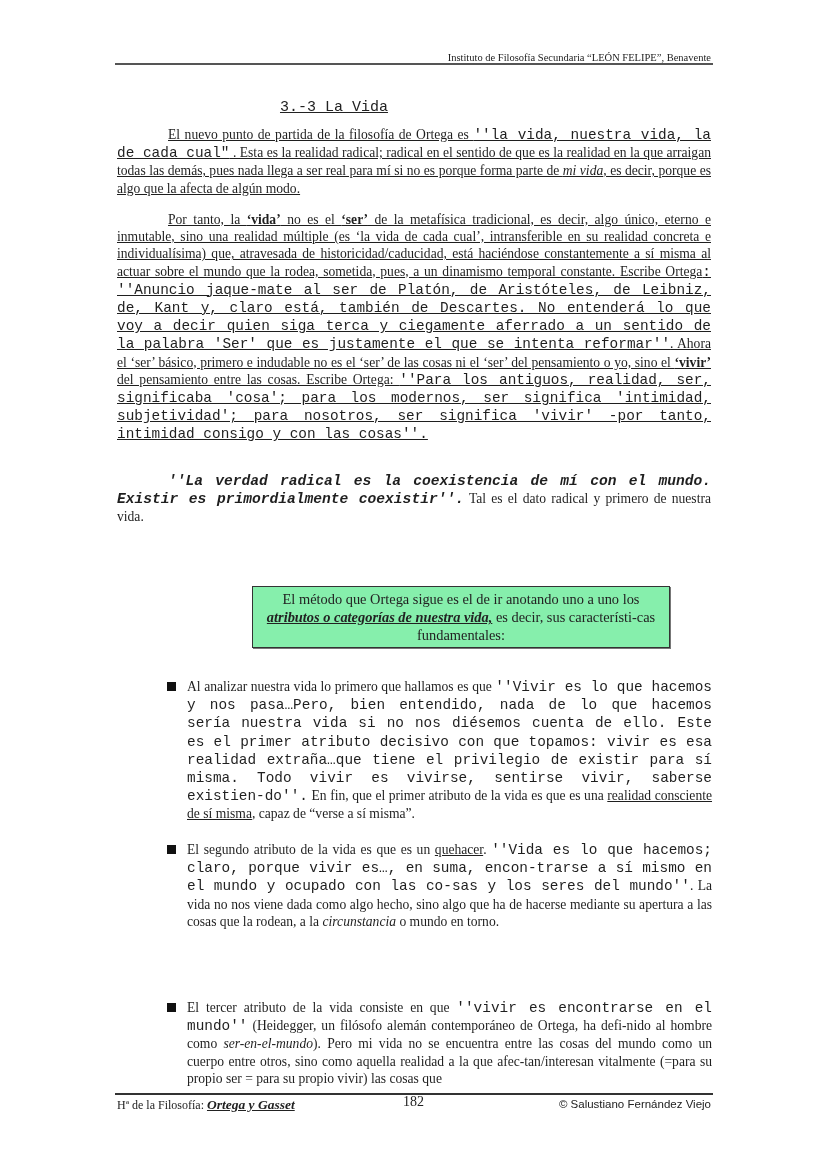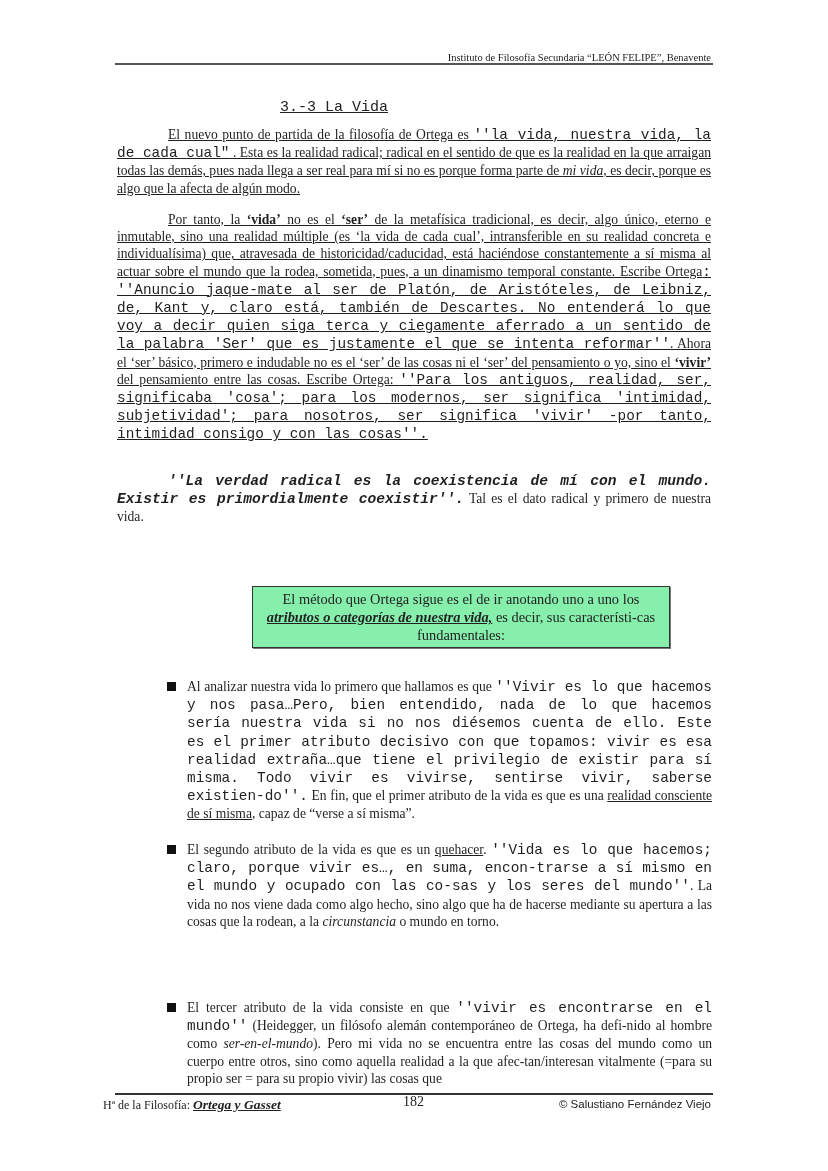--- a/index.html
+++ b/index.html
@@ -25,21 +25,21 @@
   .bullet { position: absolute; left: 167px; width: 545px; }
   .bullet .sq { position: absolute; left: 0; top: 4px; width: 9px; height: 9px; background: #111; }
   .bullet .txt { margin-left: 20px; font-family: "Liberation Serif", serif; font-size: 13.6px; line-height: 17.2px; text-align: justify; color: #1f1f1f; }
   .bullet .m { font-family: Liberation Mono, monospace; font-size: 14.4px; }
   .u { text-decoration: underline; }
   #b1 { top: 678px; }
   #b2 { top: 841px; }
   #b3 { top: 951px; margin-top: 48px; }
 
   #footer-rule { position: absolute; left: 115px; top: 1093px; width: 598px; height: 1.5px; background: #333; }
-  #footer-left { position: absolute; left: 103px; top: 1097px; font-family: "Liberation Serif", serif; font-size: 12px; color: #222; }
+  #footer-left { position: absolute; left: 117px; top: 1097px; font-family: "Liberation Serif", serif; font-size: 12px; color: #222; }
   #footer-left .fb { font-weight: bold; font-style: italic; text-decoration: underline; font-size: 13.5px; }
   #footer-page { position: absolute; left: 403px; top: 1094px; font-family: "Liberation Serif", serif; font-size: 14px; color: #222; text-align: center; }
   #footer-right { position: absolute; right: 117px; top: 1098px; font-family: "Liberation Sans", sans-serif; font-size: 11.5px; color: #222; }
 </style>
 </head>
 <body>
 
 <div id="header-text">Instituto de Filosofía Secundaria “LEÓN FELIPE”, Benavente</div>
 <div id="header-rule"></div>
 

